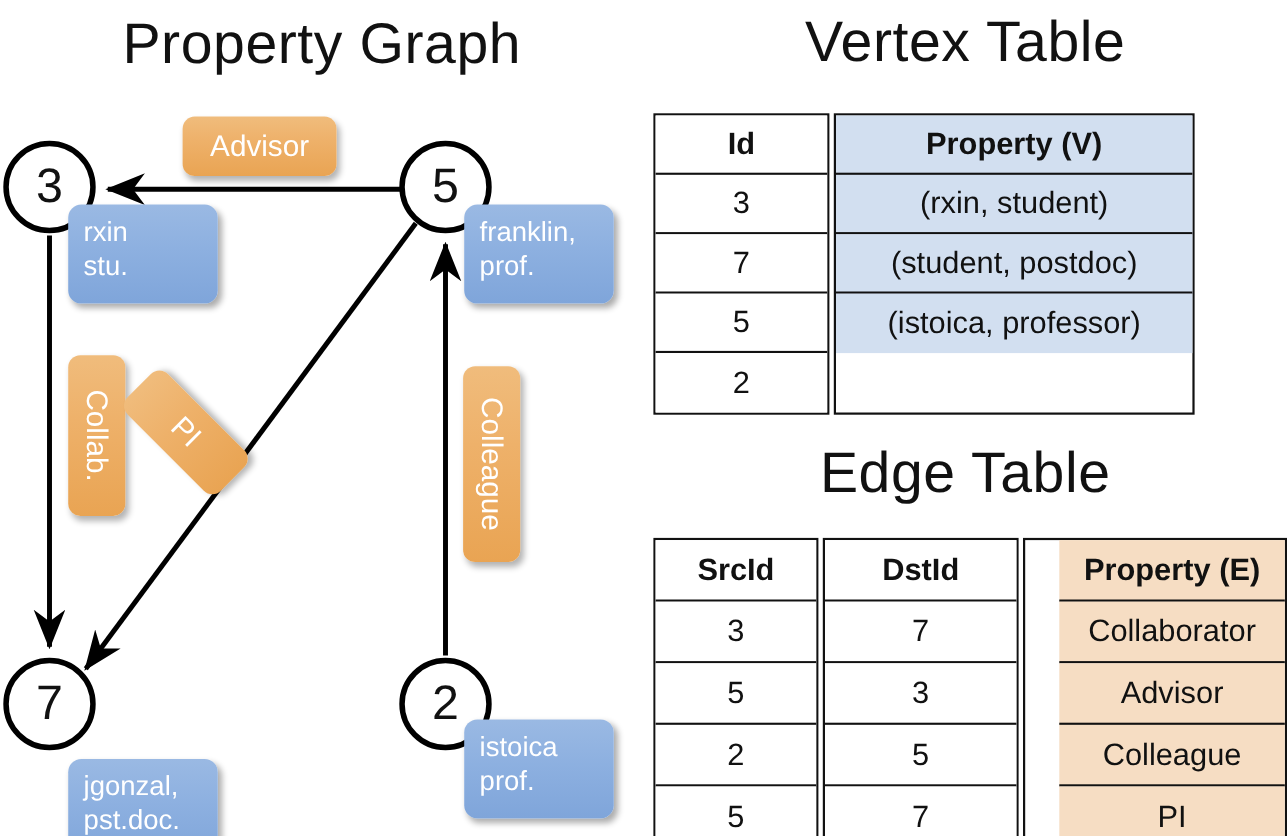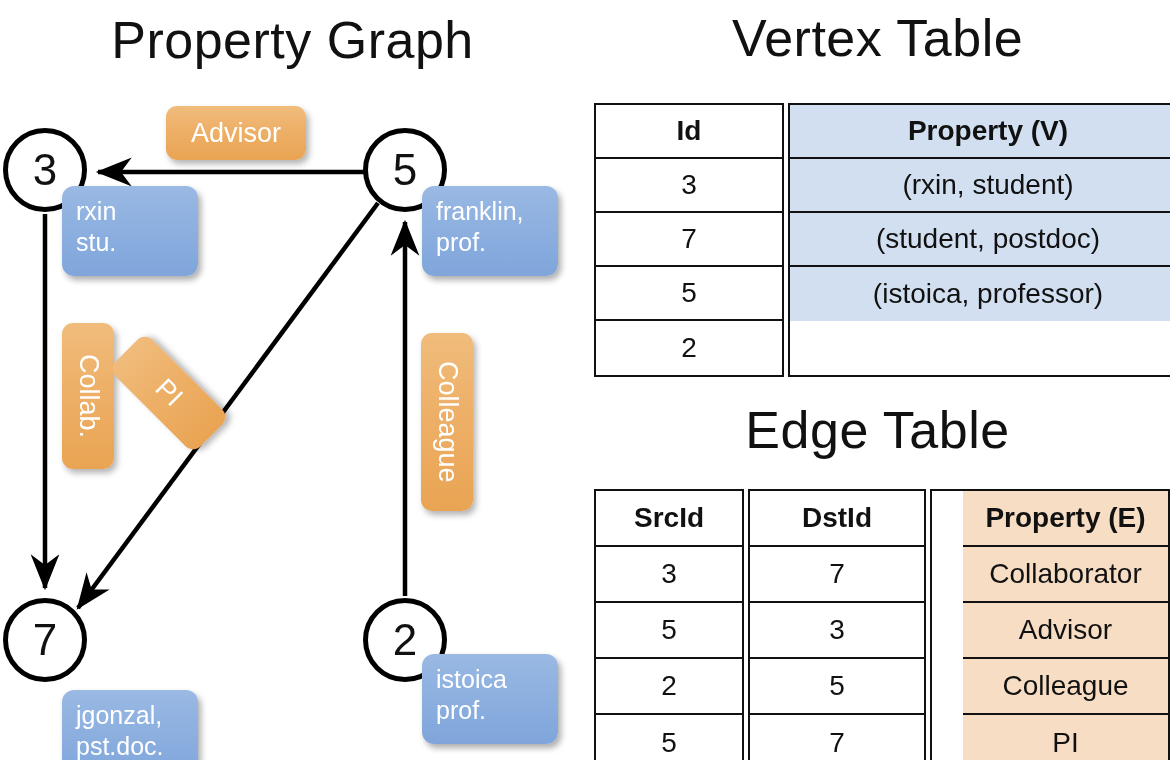--- a/index.html
+++ b/index.html
@@ -113,22 +113,22 @@
     border-bottom: 2px solid #111;
     background: #ffffff;
   }
   .cell:last-child { border-bottom: none; }
   .cell.head { font-weight: bold; font-size: 28px; }
   .cell.blue { background: #d2dff0; }
   .cell.peach { background: #f6ddc3; margin-left: 31px; }
 
   
   #vertex-table { left: 594px; top: 103px; }
-  #vertex-table .col-id   { width: 190px; }
-  #vertex-table .col-prop { width: 400px; }
+  #vertex-table .col-id   { width: 160px; }
+  #vertex-table .col-prop { width: 328px; }
   #vertex-table .cell     { height: 54px; }
 
   
   #edge-table { left: 594px; top: 489px; }
   #edge-table .col-src  { width: 150px; }
   #edge-table .col-dst  { width: 178px; }
   #edge-table .col-prop { width: 240px; }
   #edge-table .cell     { height: 56px; }
 </style>
 </head>

